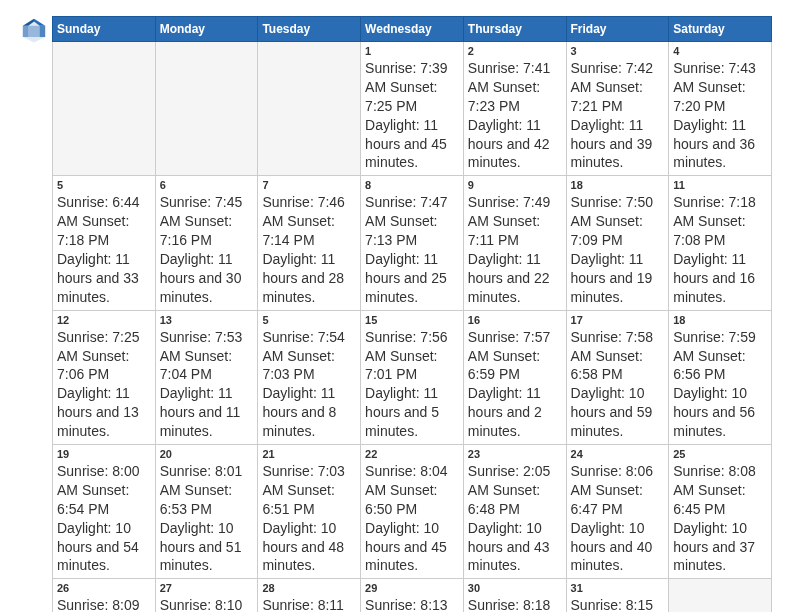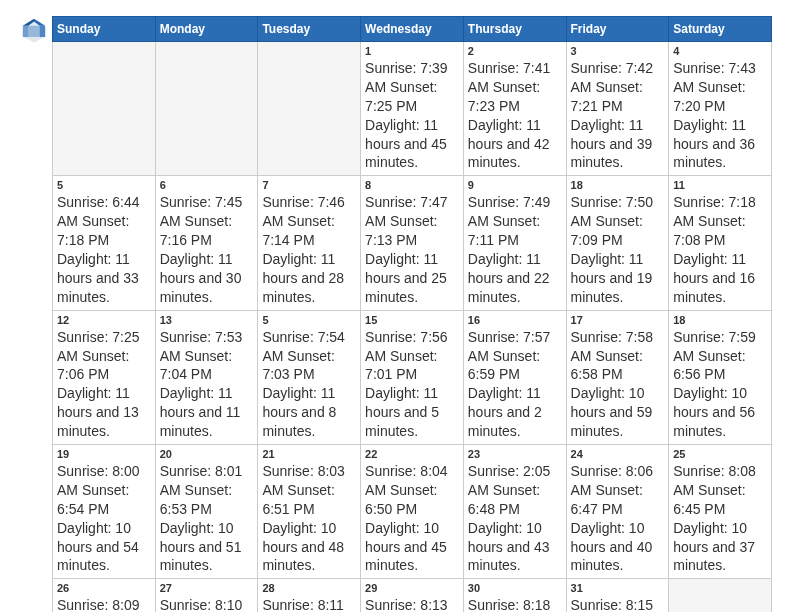--- a/index.html
+++ b/index.html
@@ -281,21 +281,21 @@
           </td>
           <td>
             <span class="day-number">20</span>
             <div class="day-info">Sunrise: 8:01 AM
 Sunset: 6:53 PM
 Daylight: 10 hours
 and 51 minutes.</div>
           </td>
           <td>
             <span class="day-number">21</span>
-            <div class="day-info">Sunrise: 8:03 AM
+            <div class="day-info">Sunrise: 7:03 AM
 Sunset: 6:51 PM
 Daylight: 10 hours
 and 48 minutes.</div>
           </td>
           <td>
             <span class="day-number">22</span>
             <div class="day-info">Sunrise: 8:04 AM
 Sunset: 6:50 PM
 Daylight: 10 hours
 and 45 minutes.</div>

